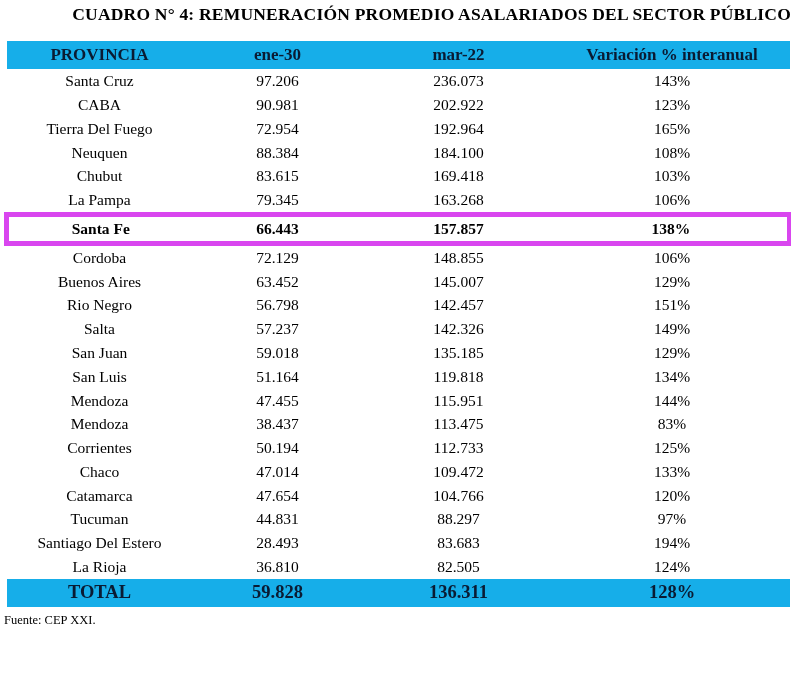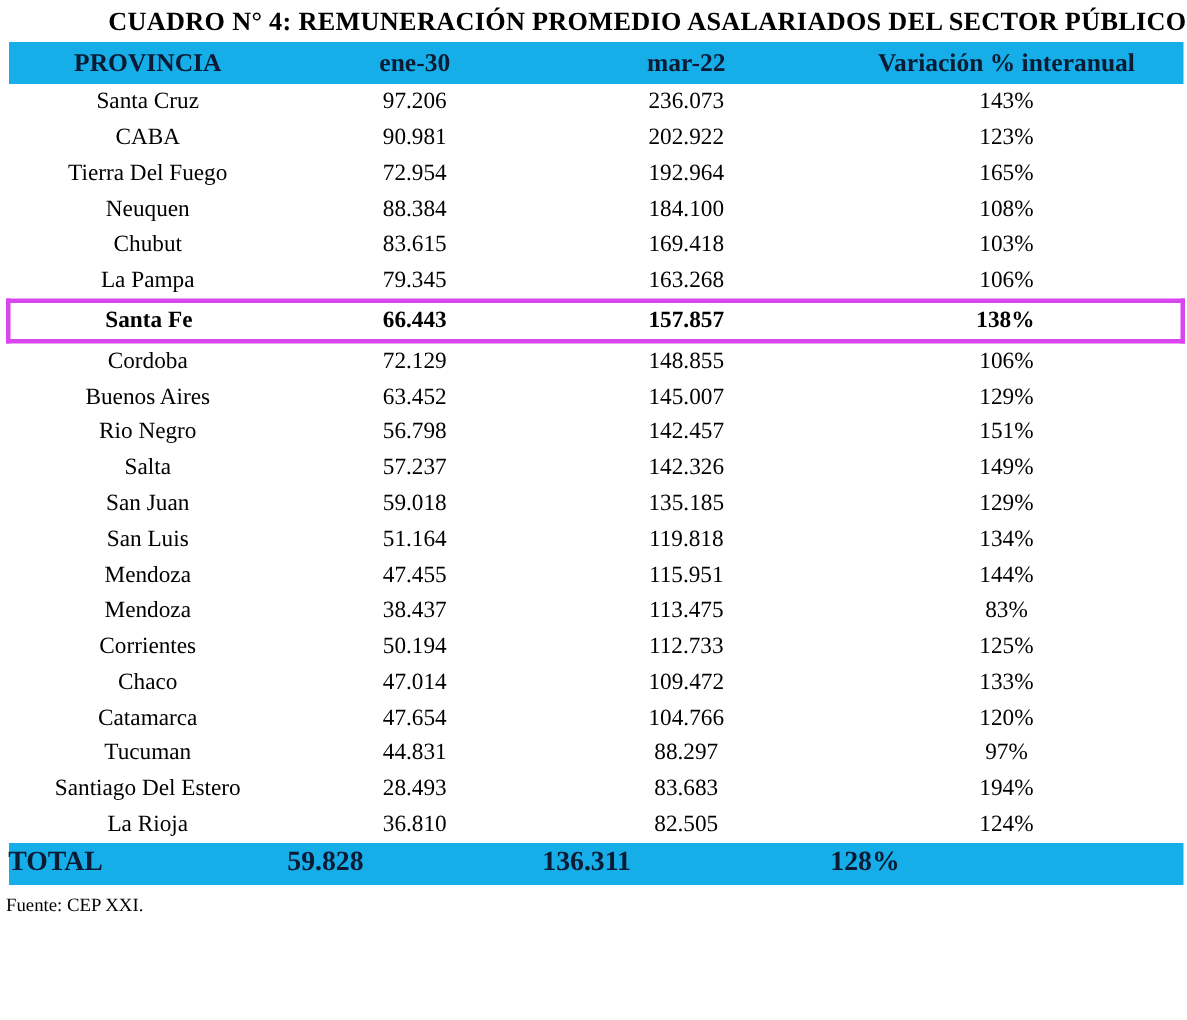--- a/index.html
+++ b/index.html
@@ -17,21 +17,21 @@
     font-size: 17.5px;
     color: #000000;
     padding-top: 4px;
     letter-spacing: 0.2px;
     white-space: nowrap;
   }
   table.data-table {
     border-collapse: collapse;
     table-layout: fixed;
     width: 783px;
-    margin: 3px 4px 0 4px;
+    margin: 16px 4px 0 4px;
   }
   col.c-prov { width: 186px; }
   col.c-ene  { width: 170px; }
   col.c-mar  { width: 192px; }
   col.c-var  { width: 235px; }
   thead th {
     background: #16AEE9;
     color: #0A1B33;
     font-weight: bold;
     font-size: 17px;
@@ -42,31 +42,32 @@
   tbody td {
     text-align: center;
     font-size: 15.5px;
     color: #000000;
     height: 23.8px;
     padding: 0;
     line-height: 1;
     white-space: nowrap;
   }
   tbody tr.highlight {
-    border: 3px solid #d946ef;
+    border: 5px solid #d946ef;
   }
   tbody tr.highlight td {
     font-weight: bold;
   }
   tfoot td {
     background: #16AEE9;
     color: #0A1B33;
     font-weight: bold;
     font-size: 18.5px;
     height: 28px;
+    text-align: center;
     padding: 0;
   }
   .source {
     font-size: 12.5px;
     color: #000000;
     margin: 6px 0 0 4px;
   }
 </style>
 </head>
 <body>

